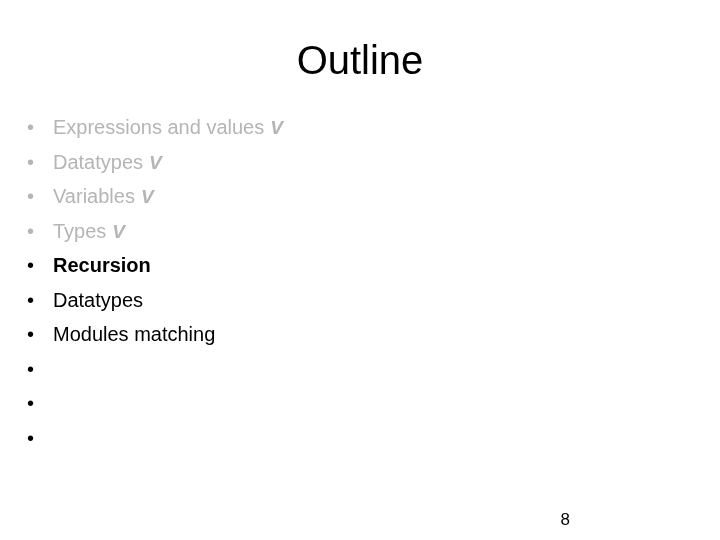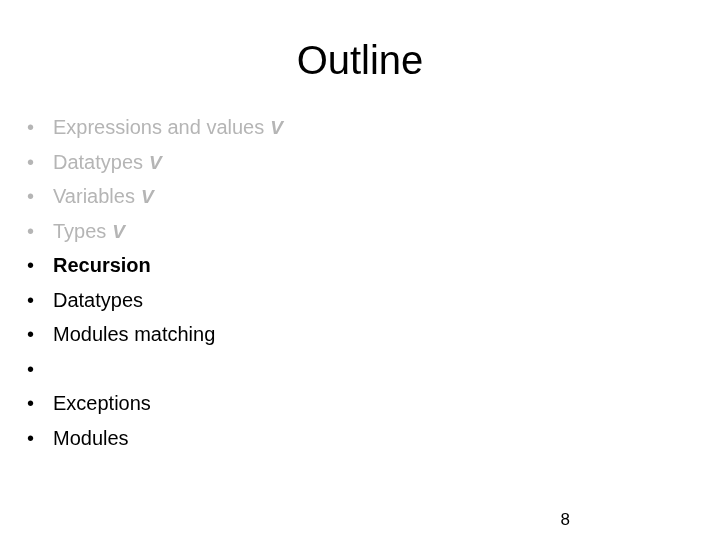--- a/index.html
+++ b/index.html
@@ -117,19 +117,19 @@
 
   <ul class="outline-list">
       <li class="outline-item is-done"><span class="bullet">•</span><span class="item-label">Expressions and values</span><span class="check-mark">V</span></li>
       <li class="outline-item is-done"><span class="bullet">•</span><span class="item-label">Datatypes</span><span class="check-mark">V</span></li>
       <li class="outline-item is-done"><span class="bullet">•</span><span class="item-label">Variables</span><span class="check-mark">V</span></li>
       <li class="outline-item is-done"><span class="bullet">•</span><span class="item-label">Types</span><span class="check-mark">V</span></li>
       <li class="outline-item is-current"><span class="bullet">•</span><span class="item-label">Recursion</span></li>
       <li class="outline-item"><span class="bullet">•</span><span class="item-label">Datatypes</span></li>
       <li class="outline-item"><span class="bullet">•</span><span class="item-label">Modules matching</span></li>
       <li class="outline-item"><span class="bullet">•</span></li>
-      <li class="outline-item"><span class="bullet">•</span><span class="item-label">Exceptions</span></li>
-      <li class="outline-item"><span class="bullet">•</span><span class="item-label">Modules</span></li>
+      <li class="outline-item"><span class="bullet">•</span></li>
+      <li class="outline-item"><span class="bullet">•</span></li>
     </ul>
 
   <div class="page-number">8</div>
 
 </div>
 
 </body></html>

